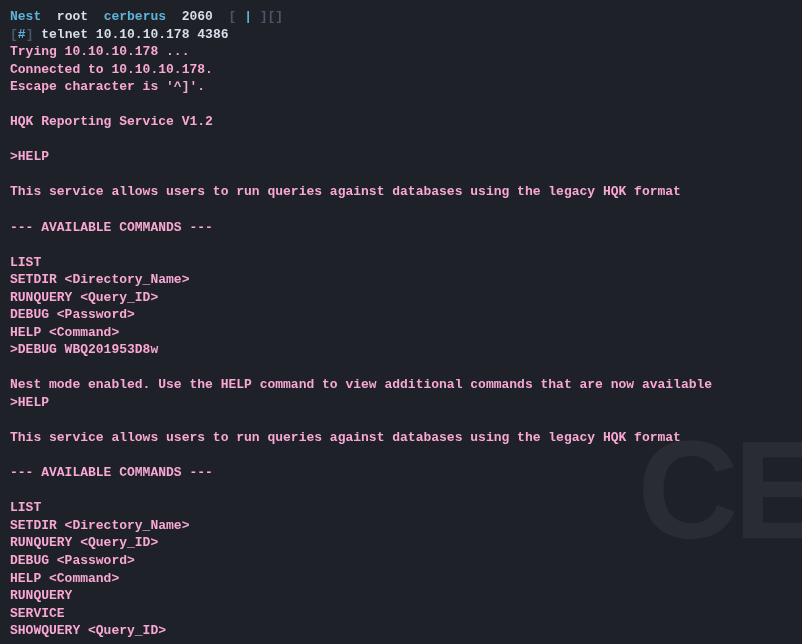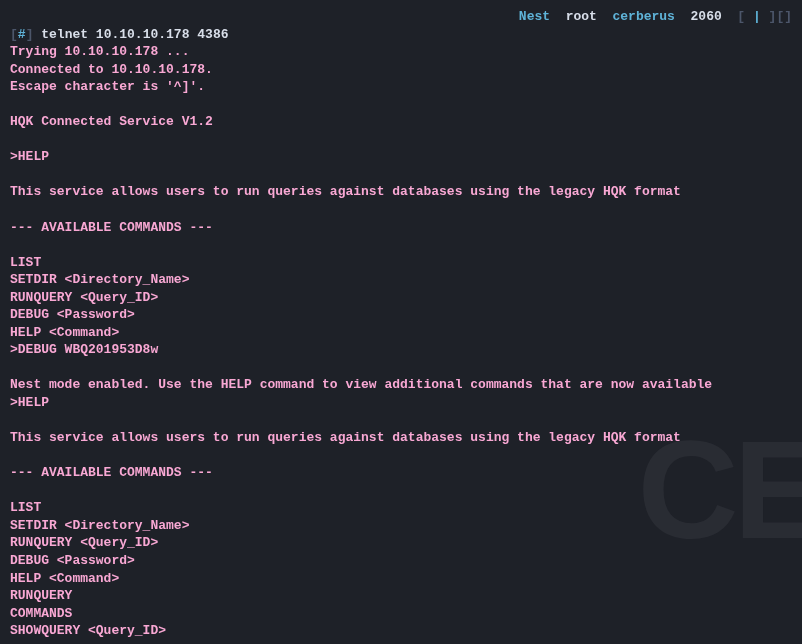--- a/index.html
+++ b/index.html
@@ -27,21 +27,20 @@
       font-size: 140px;
       font-weight: 900;
       color: rgba(120, 125, 135, 0.12);
       letter-spacing: -5px;
       user-select: none;
       pointer-events: none;
       font-family: Arial, sans-serif;
     }
     .status-line {
       white-space: pre;
-      text-align: right;
     }
     .seg-blue {
       color: #5fb3d8;
       font-weight: bold;
     }
     .seg-sep {
       color: #3b4252;
     }
     .seg-white {
       color: #d8dee9;
@@ -85,21 +84,21 @@
 <div class="term-content">
 
   <div class="status-line"><span class="seg-sep"></span><span class="seg-blue">Nest</span><span class="seg-sep">  </span><span class="seg-white">root</span><span class="seg-sep">  </span><span class="seg-blue">cerberus</span><span class="seg-sep">  </span><span class="seg-white">2060</span><span class="seg-sep">  </span><span class="seg-dim">[</span><span class="seg-cyan"> | </span><span class="seg-dim">]</span><span class="seg-sep"></span><span class="seg-dim">[]</span></div>
 
   <div class="prompt-line"><span class="seg-sep"></span><span class="prompt-bracket">[</span><span class="prompt-hash">#</span><span class="prompt-bracket">]</span><span class="cmd"> </span><span class="cmd">telnet 10.10.10.178 4386</span></div>
 
   <div class="output">Trying 10.10.10.178 ...</div>
   <div class="output">Connected to 10.10.10.178.</div>
   <div class="output">Escape character is '^]'.</div>
   <div class="blank"></div>
-  <div class="output">HQK Connected Service V1.2</div>
+  <div class="output">HQK Reporting Service V1.2</div>
   <div class="blank"></div>
   <div class="output">&gt;HELP</div>
   <div class="blank"></div>
   <div class="output">This service allows users to run queries against databases using the legacy HQK format</div>
   <div class="blank"></div>
   <div class="output">--- AVAILABLE COMMANDS ---</div>
   <div class="blank"></div>
   <div class="output">LIST</div>
   <div class="output">SETDIR &lt;Directory_Name&gt;</div>
   <div class="output">RUNQUERY &lt;Query_ID&gt;</div>
@@ -113,17 +112,17 @@
   <div class="output">This service allows users to run queries against databases using the legacy HQK format</div>
   <div class="blank"></div>
   <div class="output">--- AVAILABLE COMMANDS ---</div>
   <div class="blank"></div>
   <div class="output">LIST</div>
   <div class="output">SETDIR &lt;Directory_Name&gt;</div>
   <div class="output">RUNQUERY &lt;Query_ID&gt;</div>
   <div class="output">DEBUG &lt;Password&gt;</div>
   <div class="output">HELP &lt;Command&gt;</div>
   <div class="output">RUNQUERY</div>
-  <div class="output">COMMANDS</div>
+  <div class="output">SERVICE</div>
   <div class="output">SHOWQUERY &lt;Query_ID&gt;</div>
   <div class="blank"></div>
 
 </div>
 
 </body></html>

